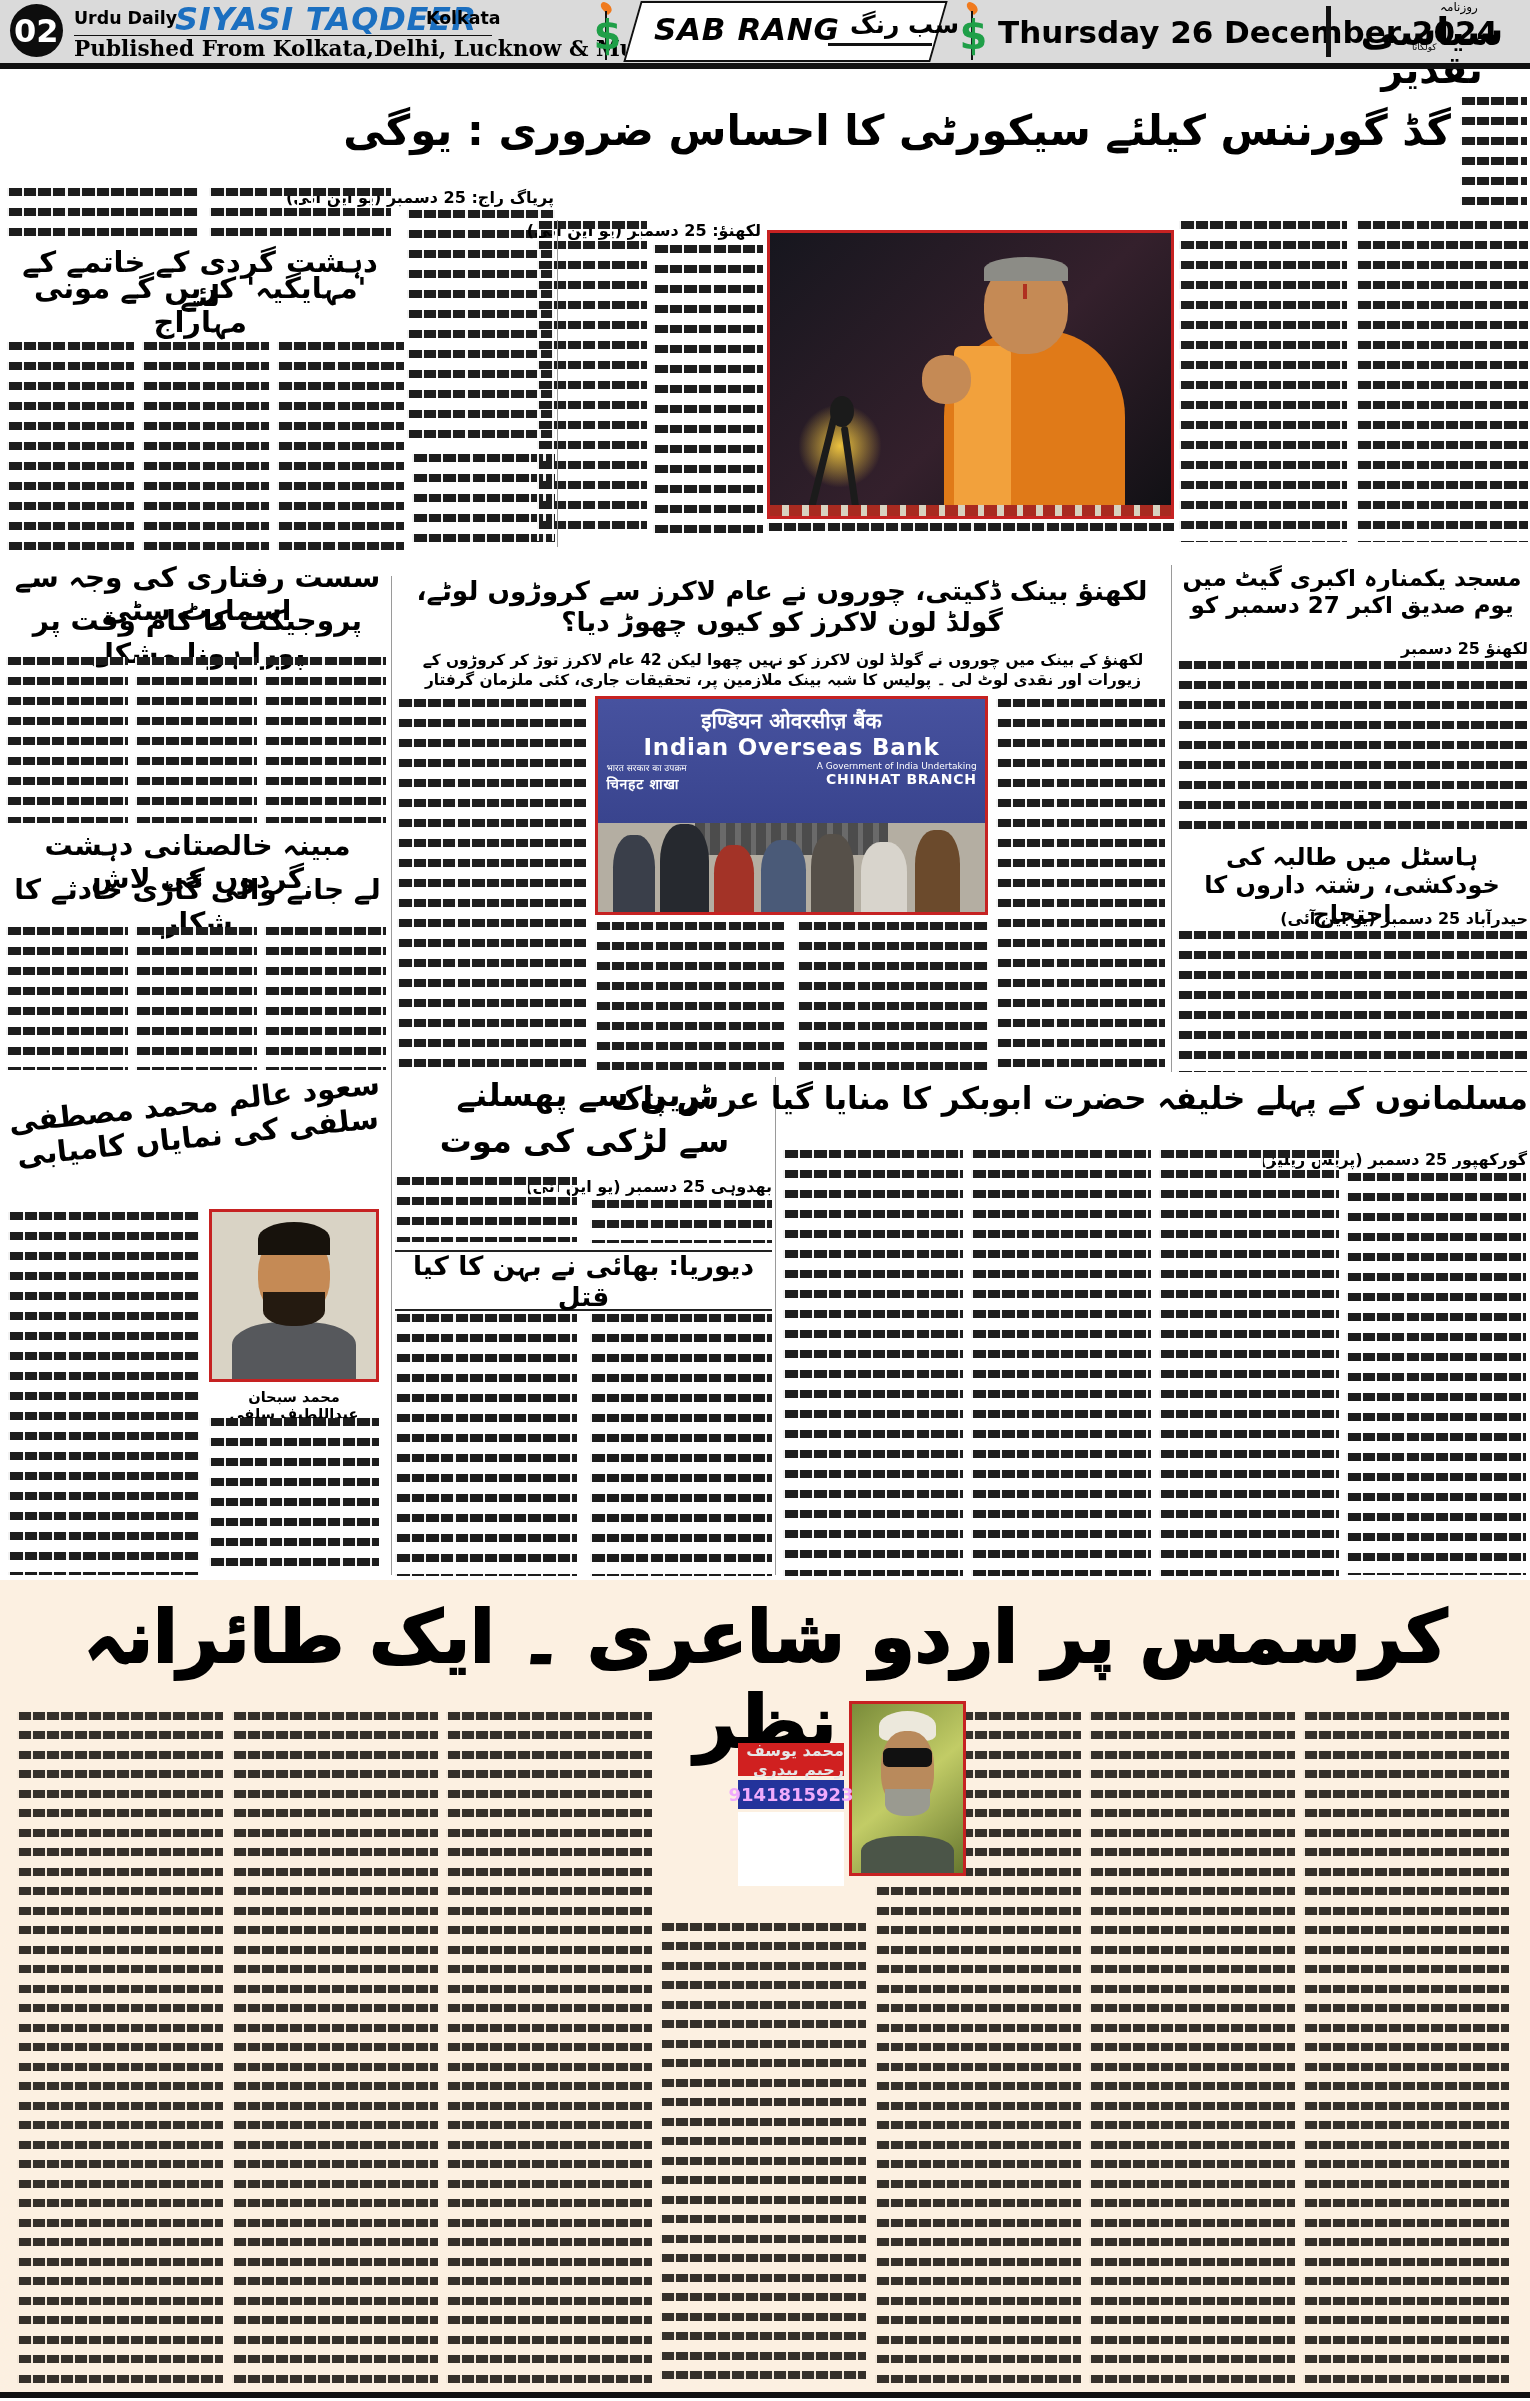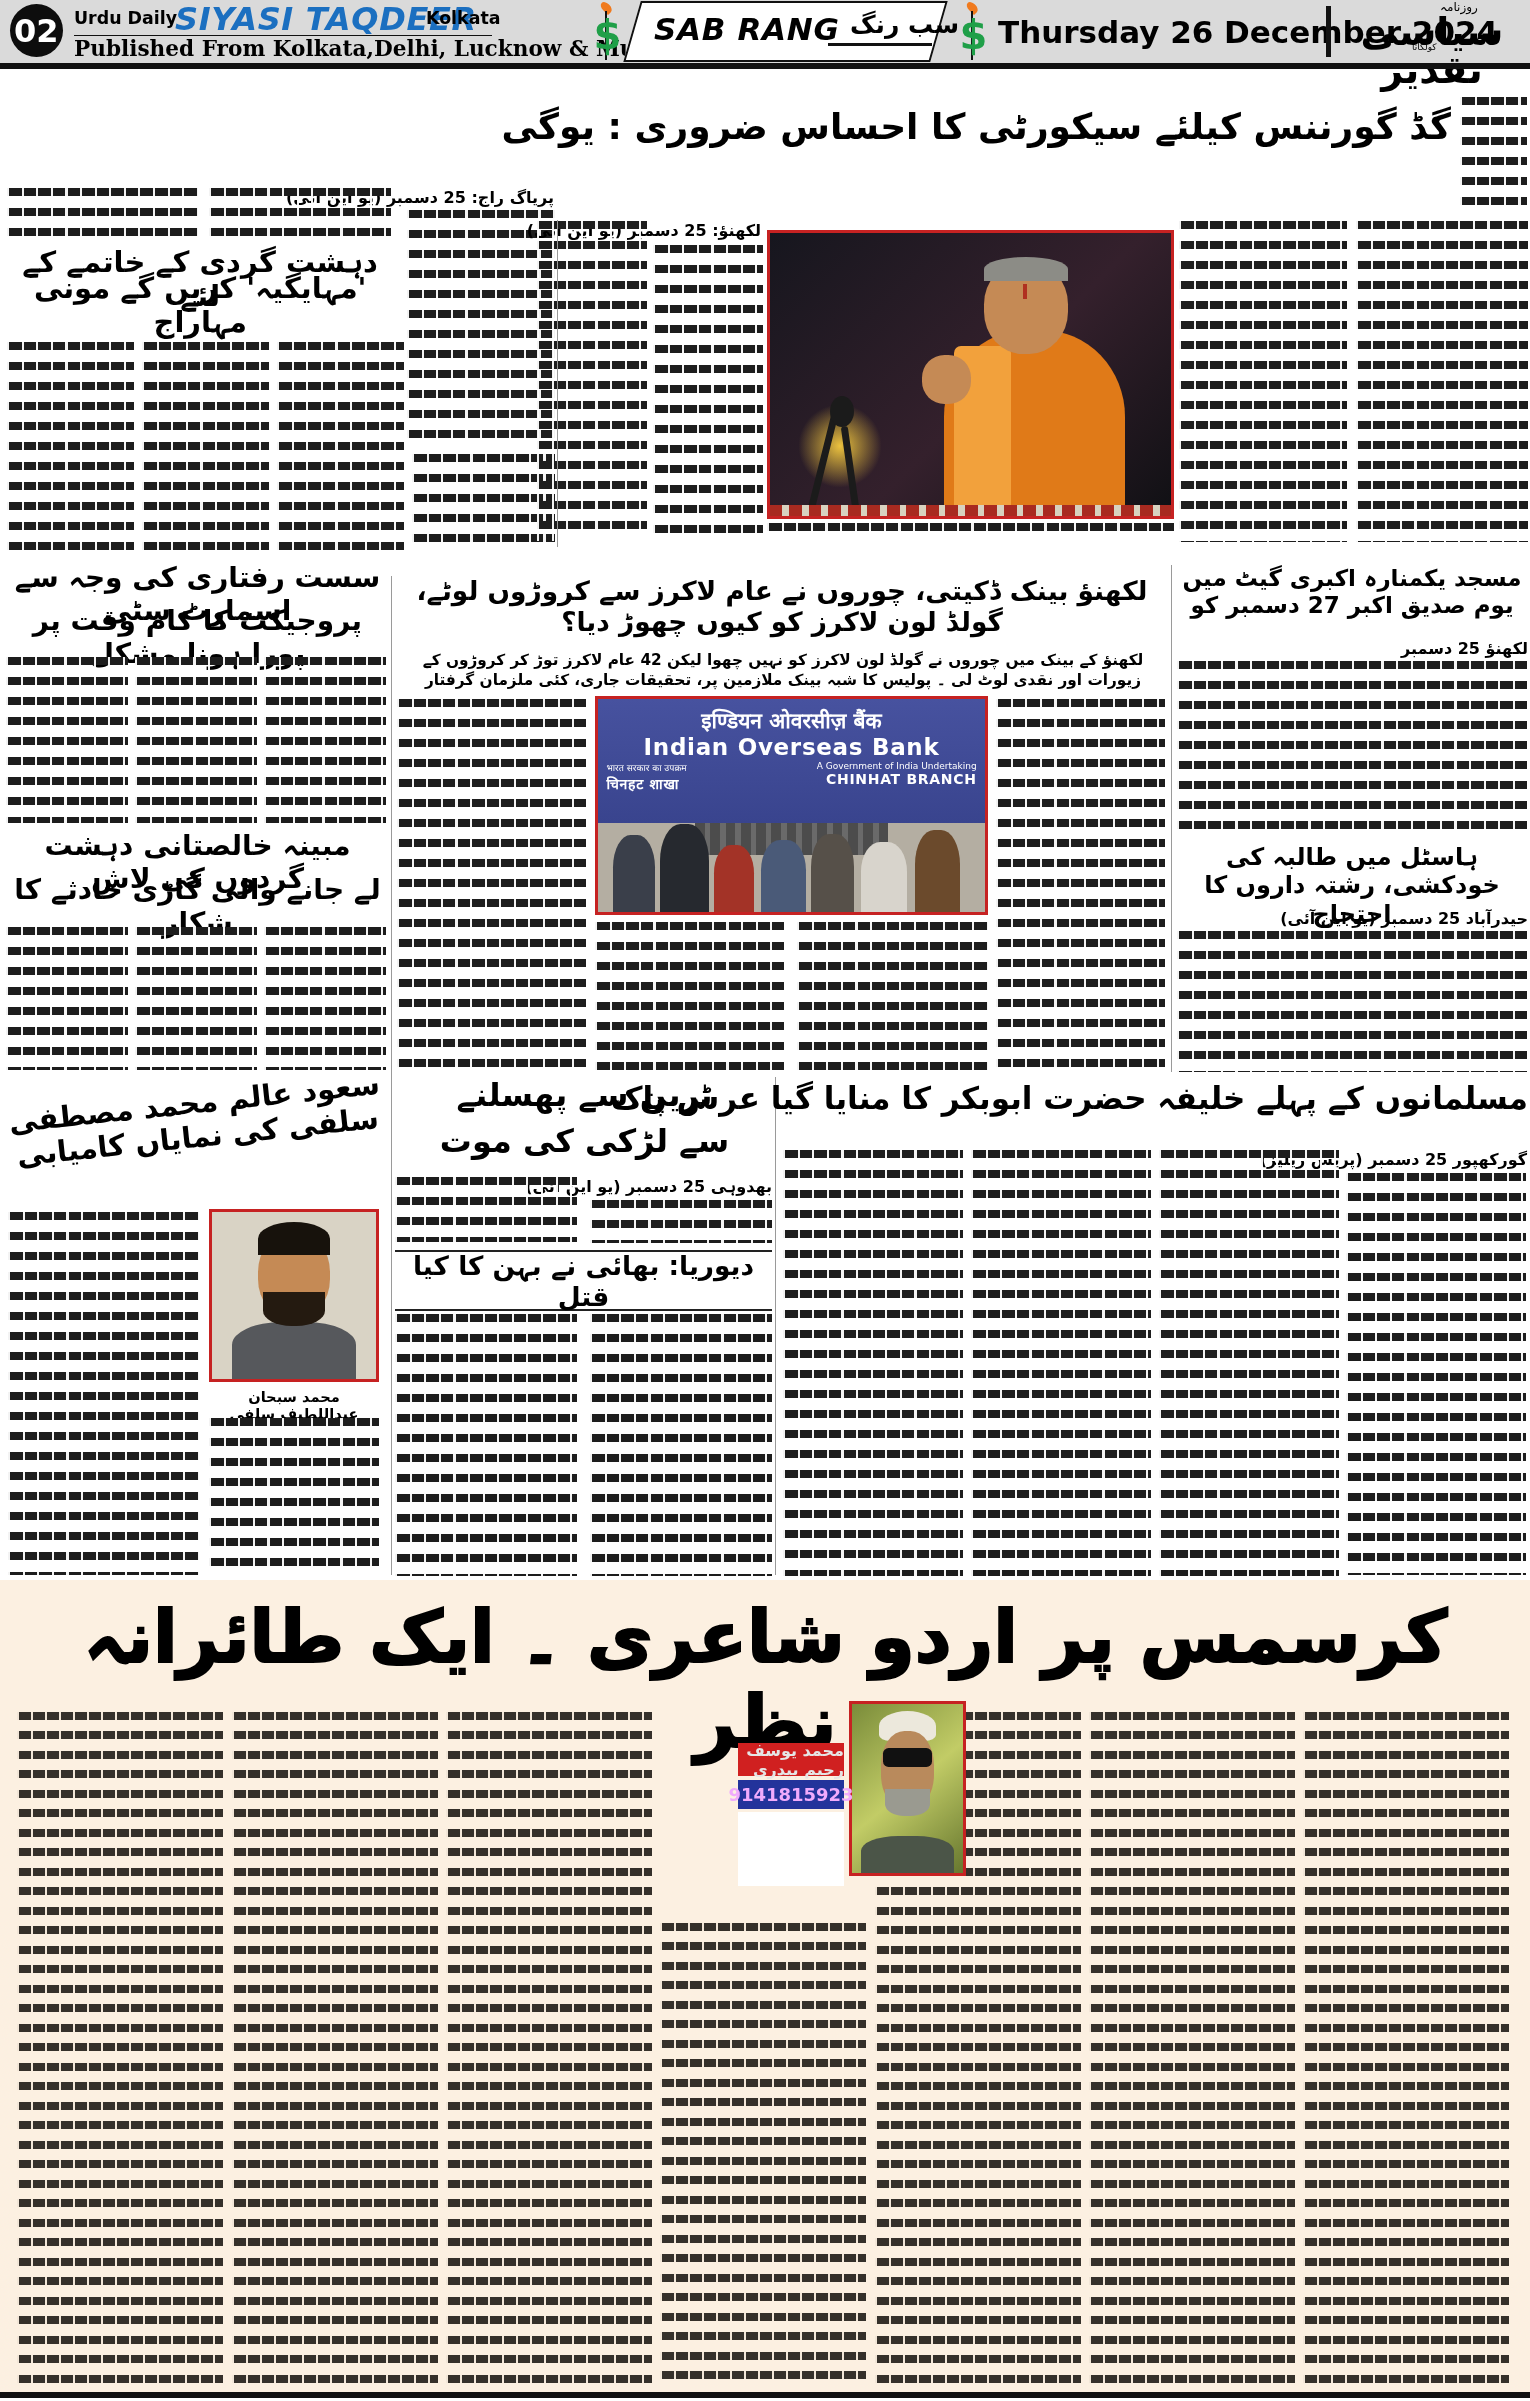--- a/index.html
+++ b/index.html
@@ -124,21 +124,21 @@
   <div class="abs ut" style="left:5.6px;top:657px;width:122px;height:166px;"></div>
   <div class="abs ut" style="left:135px;top:657px;width:122px;height:166px;"></div>
   <div class="abs ut" style="left:264px;top:657px;width:122px;height:166px;"></div>
 
   <div class="abs hl" style="left:7px;top:829px;width:381px;font-size:28px;">مبینہ خالصتانی دہشت گردوں کی لاش</div>
   <div class="abs hl" style="left:7px;top:873px;width:381px;font-size:28px;">لے جانے والی گاڑی حادثے کا شکار</div>
   <div class="abs ut" style="left:5.6px;top:927px;width:122px;height:143px;"></div>
   <div class="abs ut" style="left:135px;top:927px;width:122px;height:143px;"></div>
   <div class="abs ut" style="left:264px;top:927px;width:122px;height:143px;"></div>
 
-  <div class="abs hl nowrap" style="left:557px;top:106px;width:894px;font-size:36px;">گڈ گورننس کیلئے سیکورٹی کا احساس ضروری : یوگی</div>
+  <div class="abs hl nowrap" style="left:557px;top:106px;width:894px;font-size:42px;">گڈ گورننس کیلئے سیکورٹی کا احساس ضروری : یوگی</div>
   <div class="abs ut" style="left:1460px;top:97px;width:67px;height:120px;"></div>
 
   <div class="abs dl" style="left:600px;top:221px;width:161px;">لکھنؤ: 25 دسمبر (یو این آئی)</div>
   <div class="abs ut" style="left:537px;top:221px;width:110px;height:320px;"></div>
   <div class="abs ut" style="left:653px;top:245px;width:110px;height:296px;"></div>
 
   <div class="abs photo" style="left:767px;top:230px;width:407px;height:289px;">
     <div class="yogi-bg"></div>
     <div class="glow" style="left:28px;bottom:28px;width:84px;height:84px;"></div>
     <div class="abs" style="left:174px;top:97px;width:181px;height:188px;background:#e07a18;border-radius:46% 46% 5.6px 5.6px;"></div>

